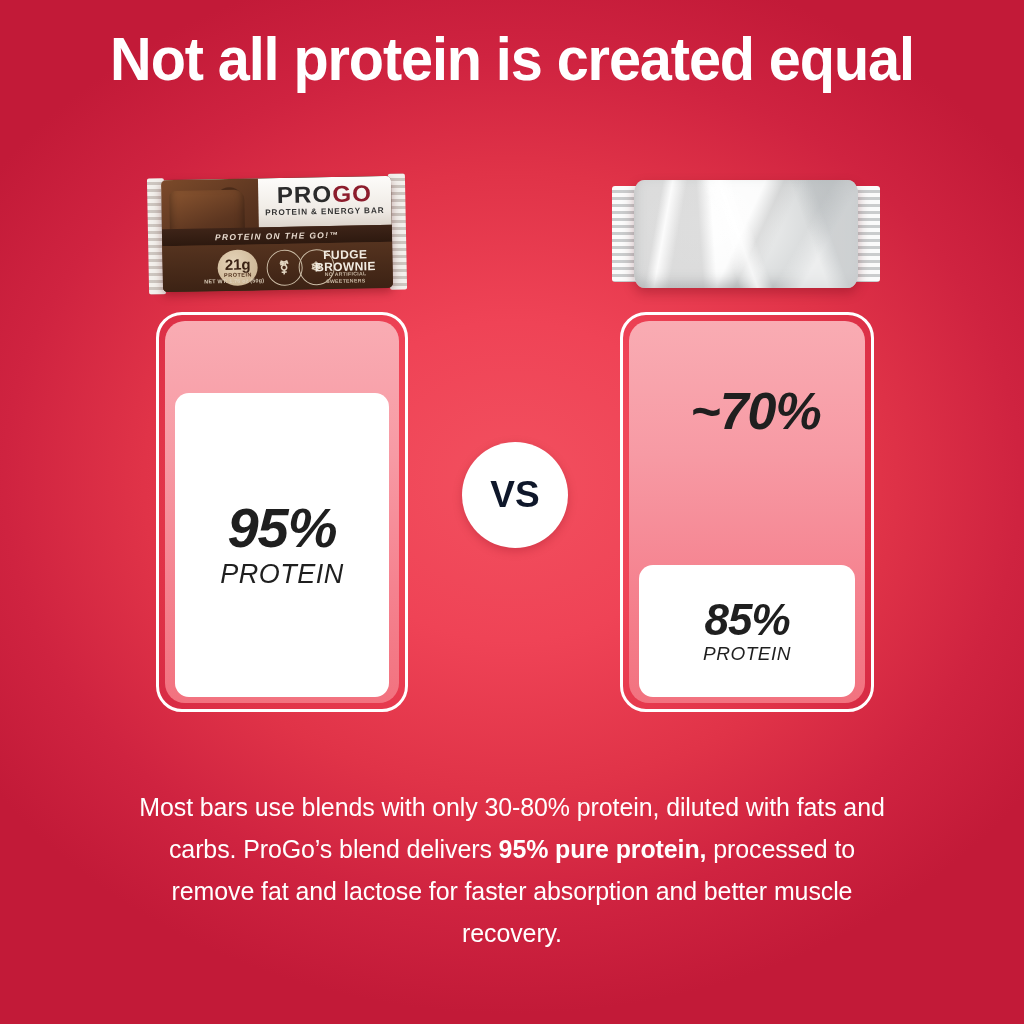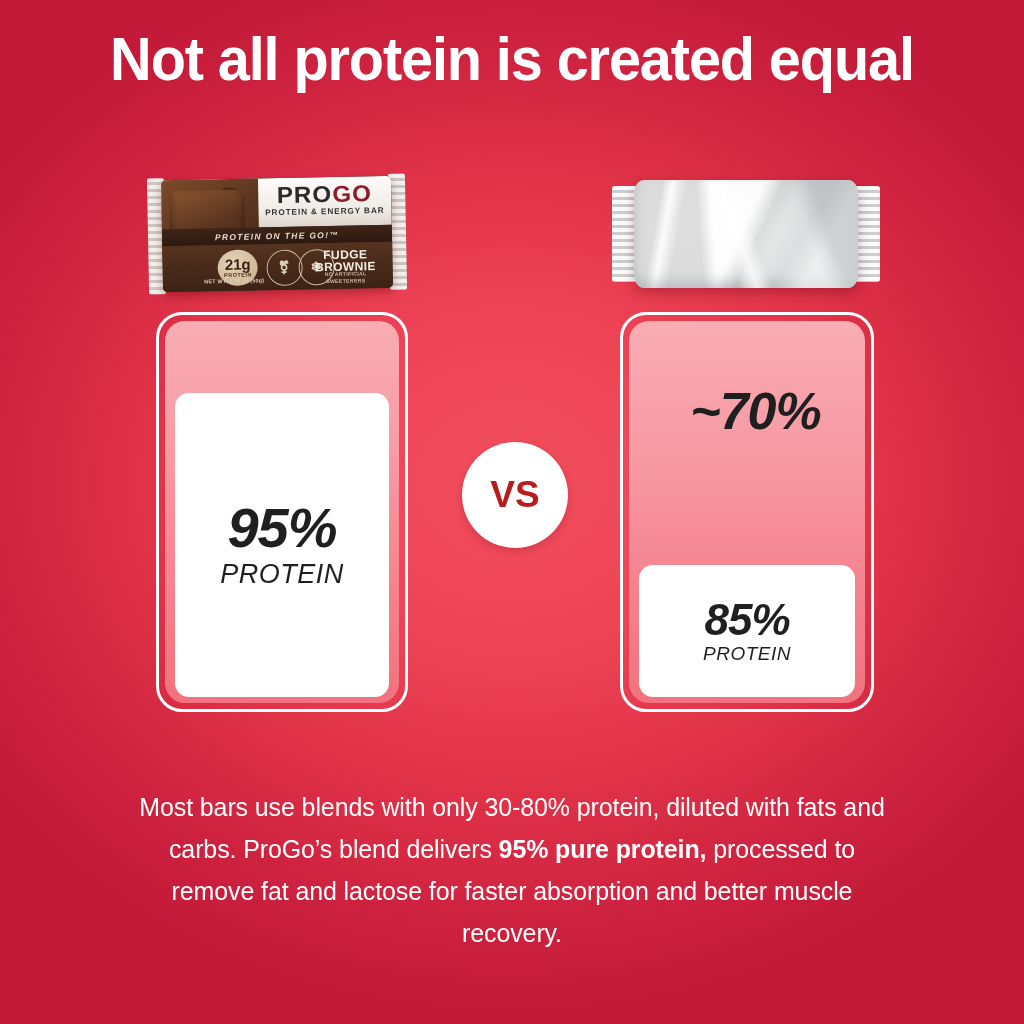--- a/index.html
+++ b/index.html
@@ -268,21 +268,21 @@
   #vs-badge {
     position: absolute;
     left: 462px; top: 442px;
     width: 106px; height: 106px;
     border-radius: 50%;
     background: #ffffff;
     display: flex; align-items: center; justify-content: center;
     box-shadow: 0 3px 10px rgba(120,0,20,.25);
   }
   #vs-badge span {
-    font-size: 37px; font-weight: bold; color: #b91c1c; letter-spacing: 0px;
+    font-size: 37px; font-weight: bold; color: #0f172a; letter-spacing: 0px;
   }
 
   
   #blurb {
     position: absolute;
     left: 112px; top: 786px;
     width: 800px;
     text-align: center;
     color: #ffffff;
     font-size: 26px;

